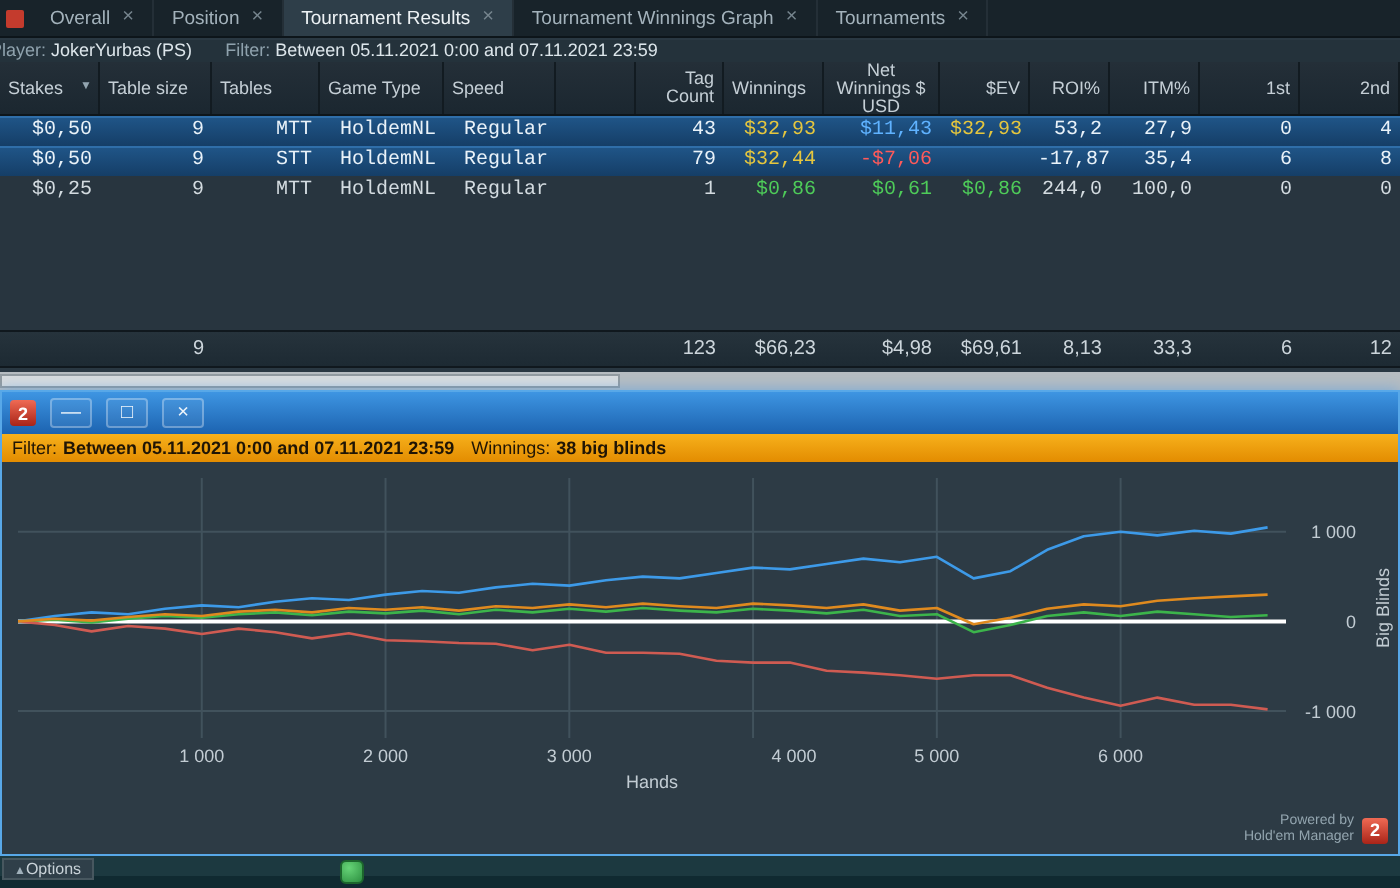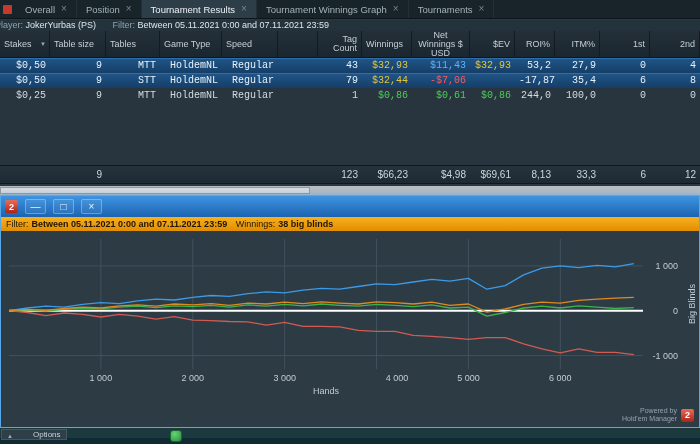--- a/index.html
+++ b/index.html
@@ -74,21 +74,21 @@
     font-size: 9px; color: #d3dbe0; }
   .legend-item { display: flex; align-items: center; gap: 4px; }
   .legend-swatch { width: 7px; height: 7px; display: inline-block; }
   #powered-by { position: absolute; right: 5px; top: 176px; display: flex; align-items: center; gap: 4px; }
   #powered-by .pb-lines { text-align: right; font-size: 7px; line-height: 8px; color: #93a5af; }
 
   
   #bottom-bar { position: absolute; top: 428px; left: 0; width: 700px; height: 16px; background: #1c3940; }
   #bottom-bar-strip { position: absolute; bottom: 0; left: 0; width: 100%; height: 6px; background: #102a31; }
   #options-button { position: absolute; left: 1px; top: 1px; height: 11px; padding: 0 5px; background: #2f3f49;
-    border: 1px solid #47575f; color: #c8d2d8; font-size: 8px; display: flex; align-items: flex-end; gap: 20px; }
+    border: 1px solid #47575f; color: #c8d2d8; font-size: 8px; display: flex; align-items: flex-end; gap: 0; }
   .tri-up { font-size: 6px; color: #9fb0ba; line-height: 1; }
   #taskbar-app-icon { position: absolute; left: 170px; top: 2px; width: 12px; height: 12px; border-radius: 3px;
     background: radial-gradient(circle at 35% 30%, #66d477, #2c8f40); border: 1px solid #1c662d; }
 </style>
 </head>
 <body>
 
 <div id="tabs-bar">
   <div id="app-icon"></div>
 <div class="tab">

